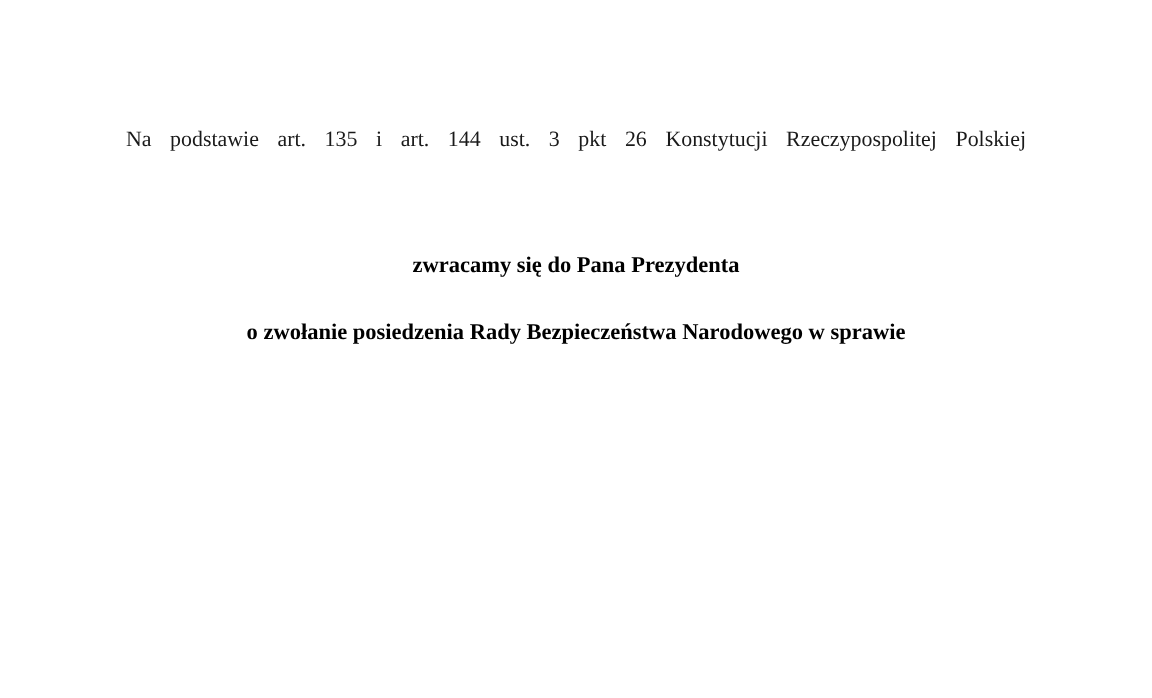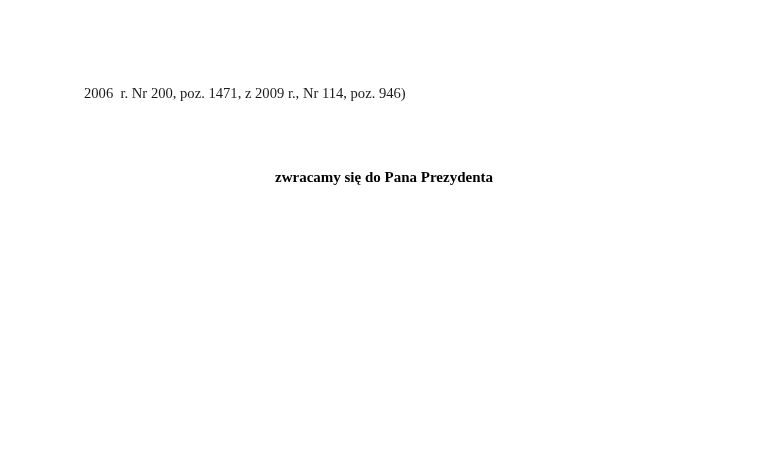--- a/index.html
+++ b/index.html
@@ -51,22 +51,23 @@
     white-space: nowrap;
     text-align: center;
   }
 </style>
 </head>
 <body>
 
 <div class="page">
 
   <div class="para-block">
-    <span class="para-line">2006  r. Nr 200, poz. 1471, z 2009 r., Nr 114, poz. 946)</span>
+    <span class="para-line justified">Na podstawie art. 135 i art. 144 ust. 3 pkt 26 Konstytucji Rzeczypospolitej Polskiej</span>
   </div>
 
   <div class="spacer"></div>
 
   <div class="bold-block">
     <span class="bold-line">zwracamy się do Pana Prezydenta</span>
+    <span class="bold-line">o zwołanie posiedzenia Rady Bezpieczeństwa Narodowego w sprawie</span>
   </div>
 
 </div>
 
 </body></html>

